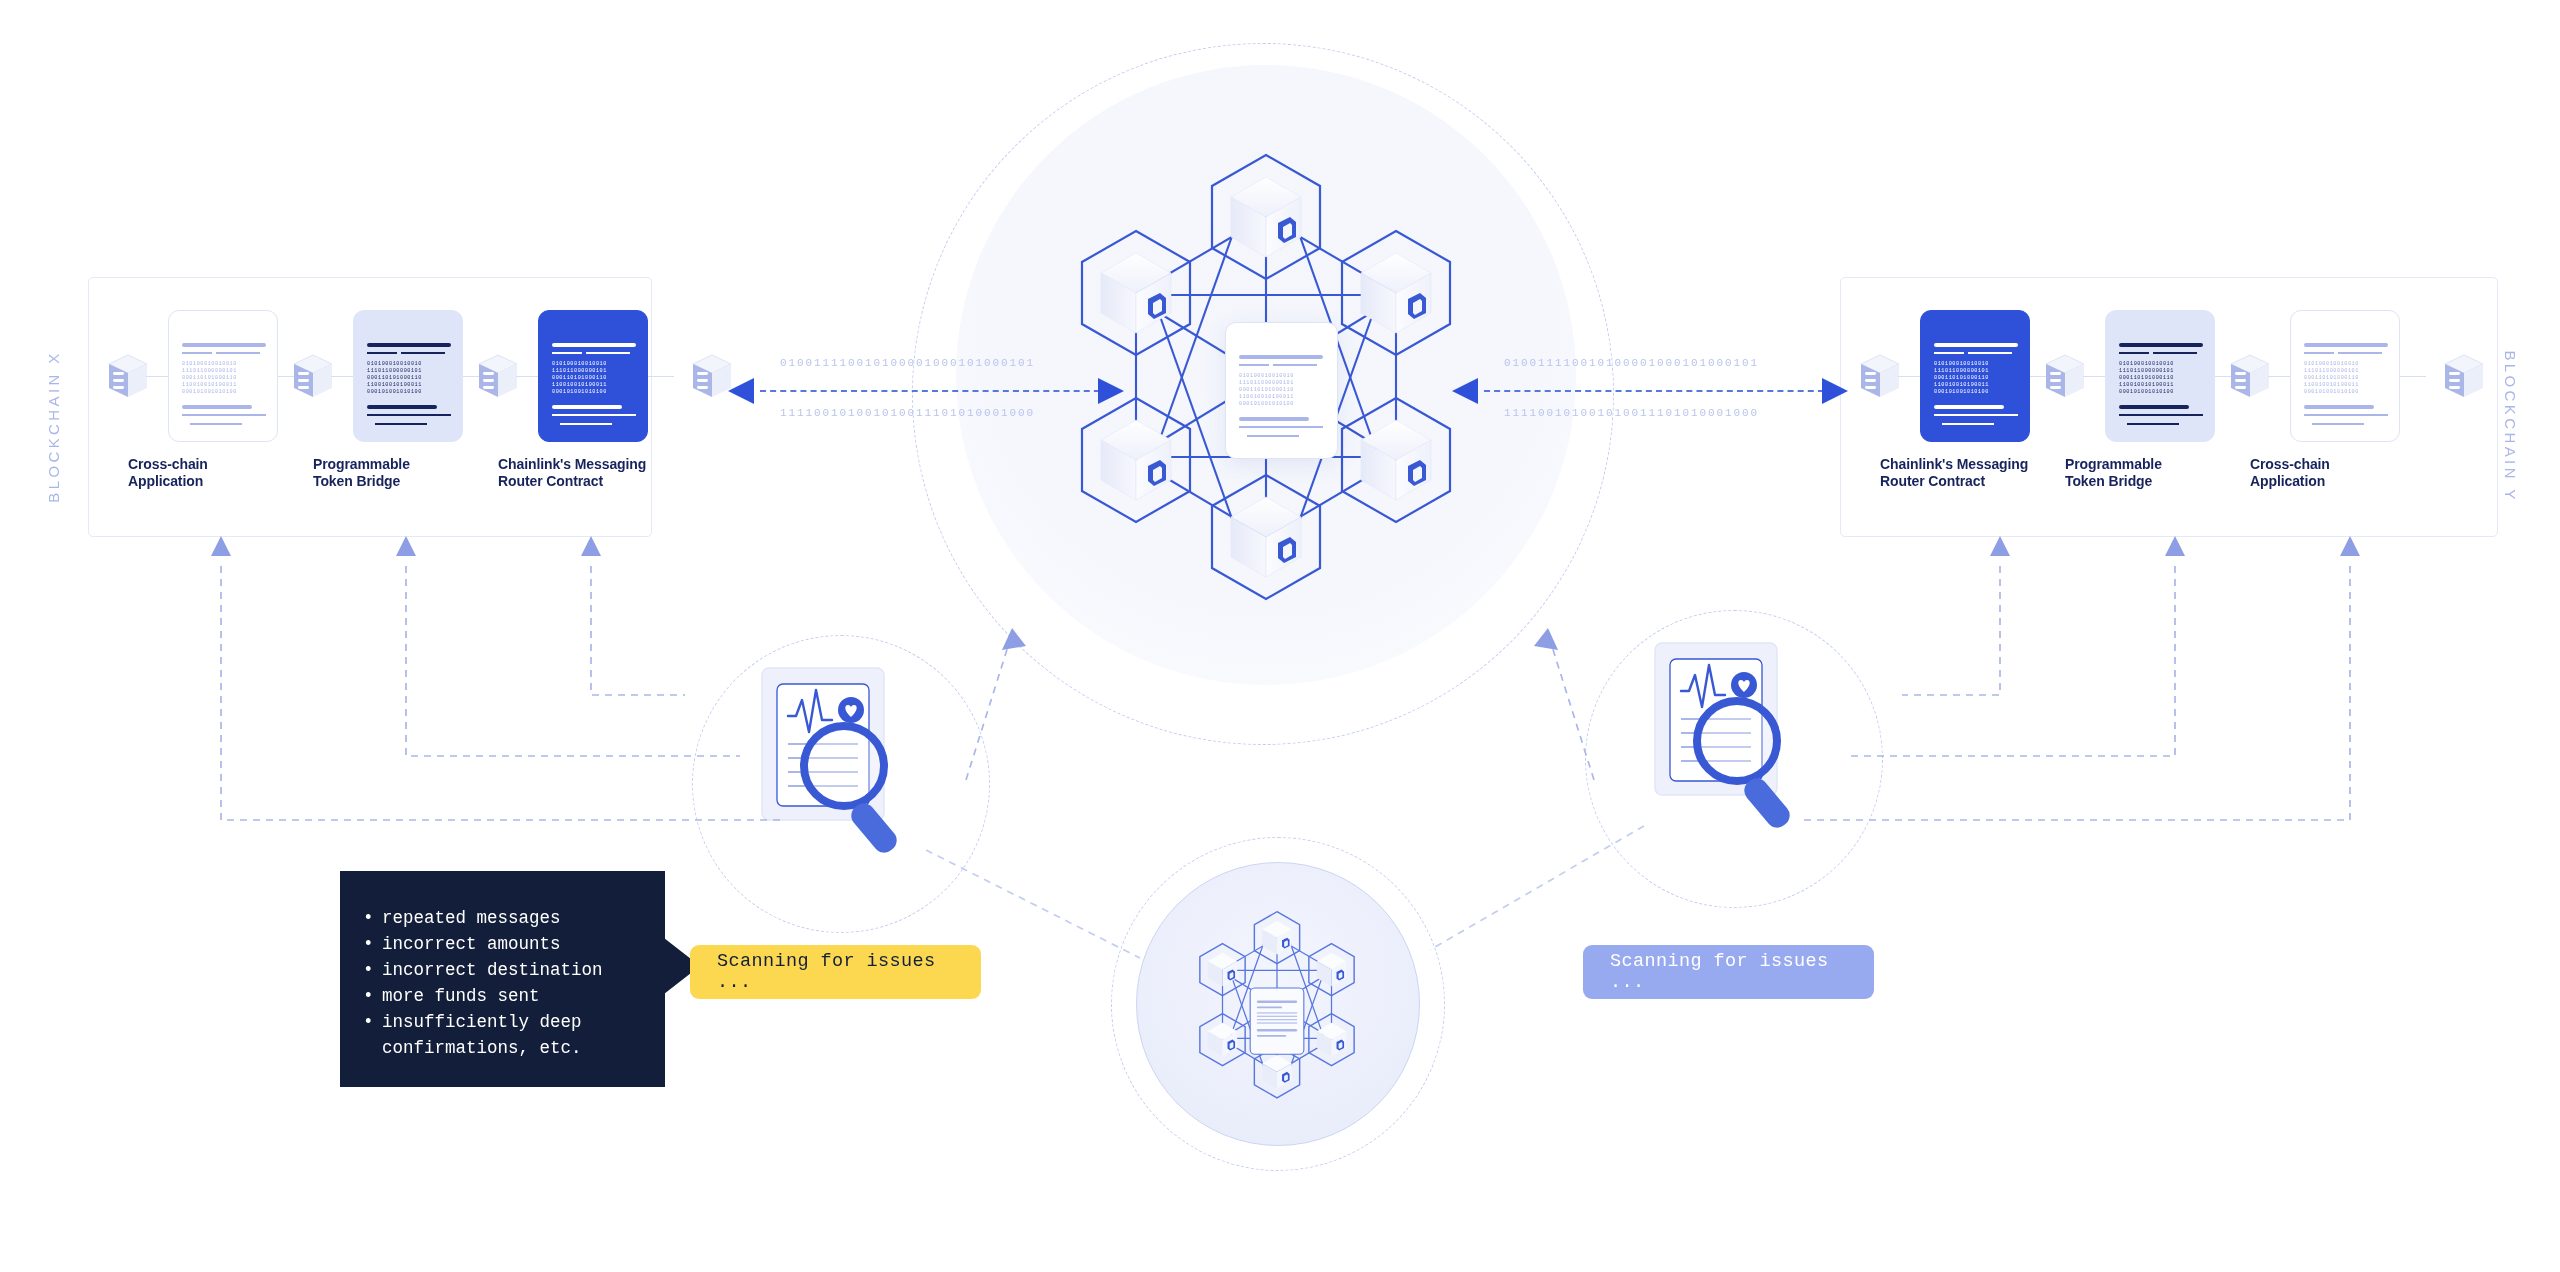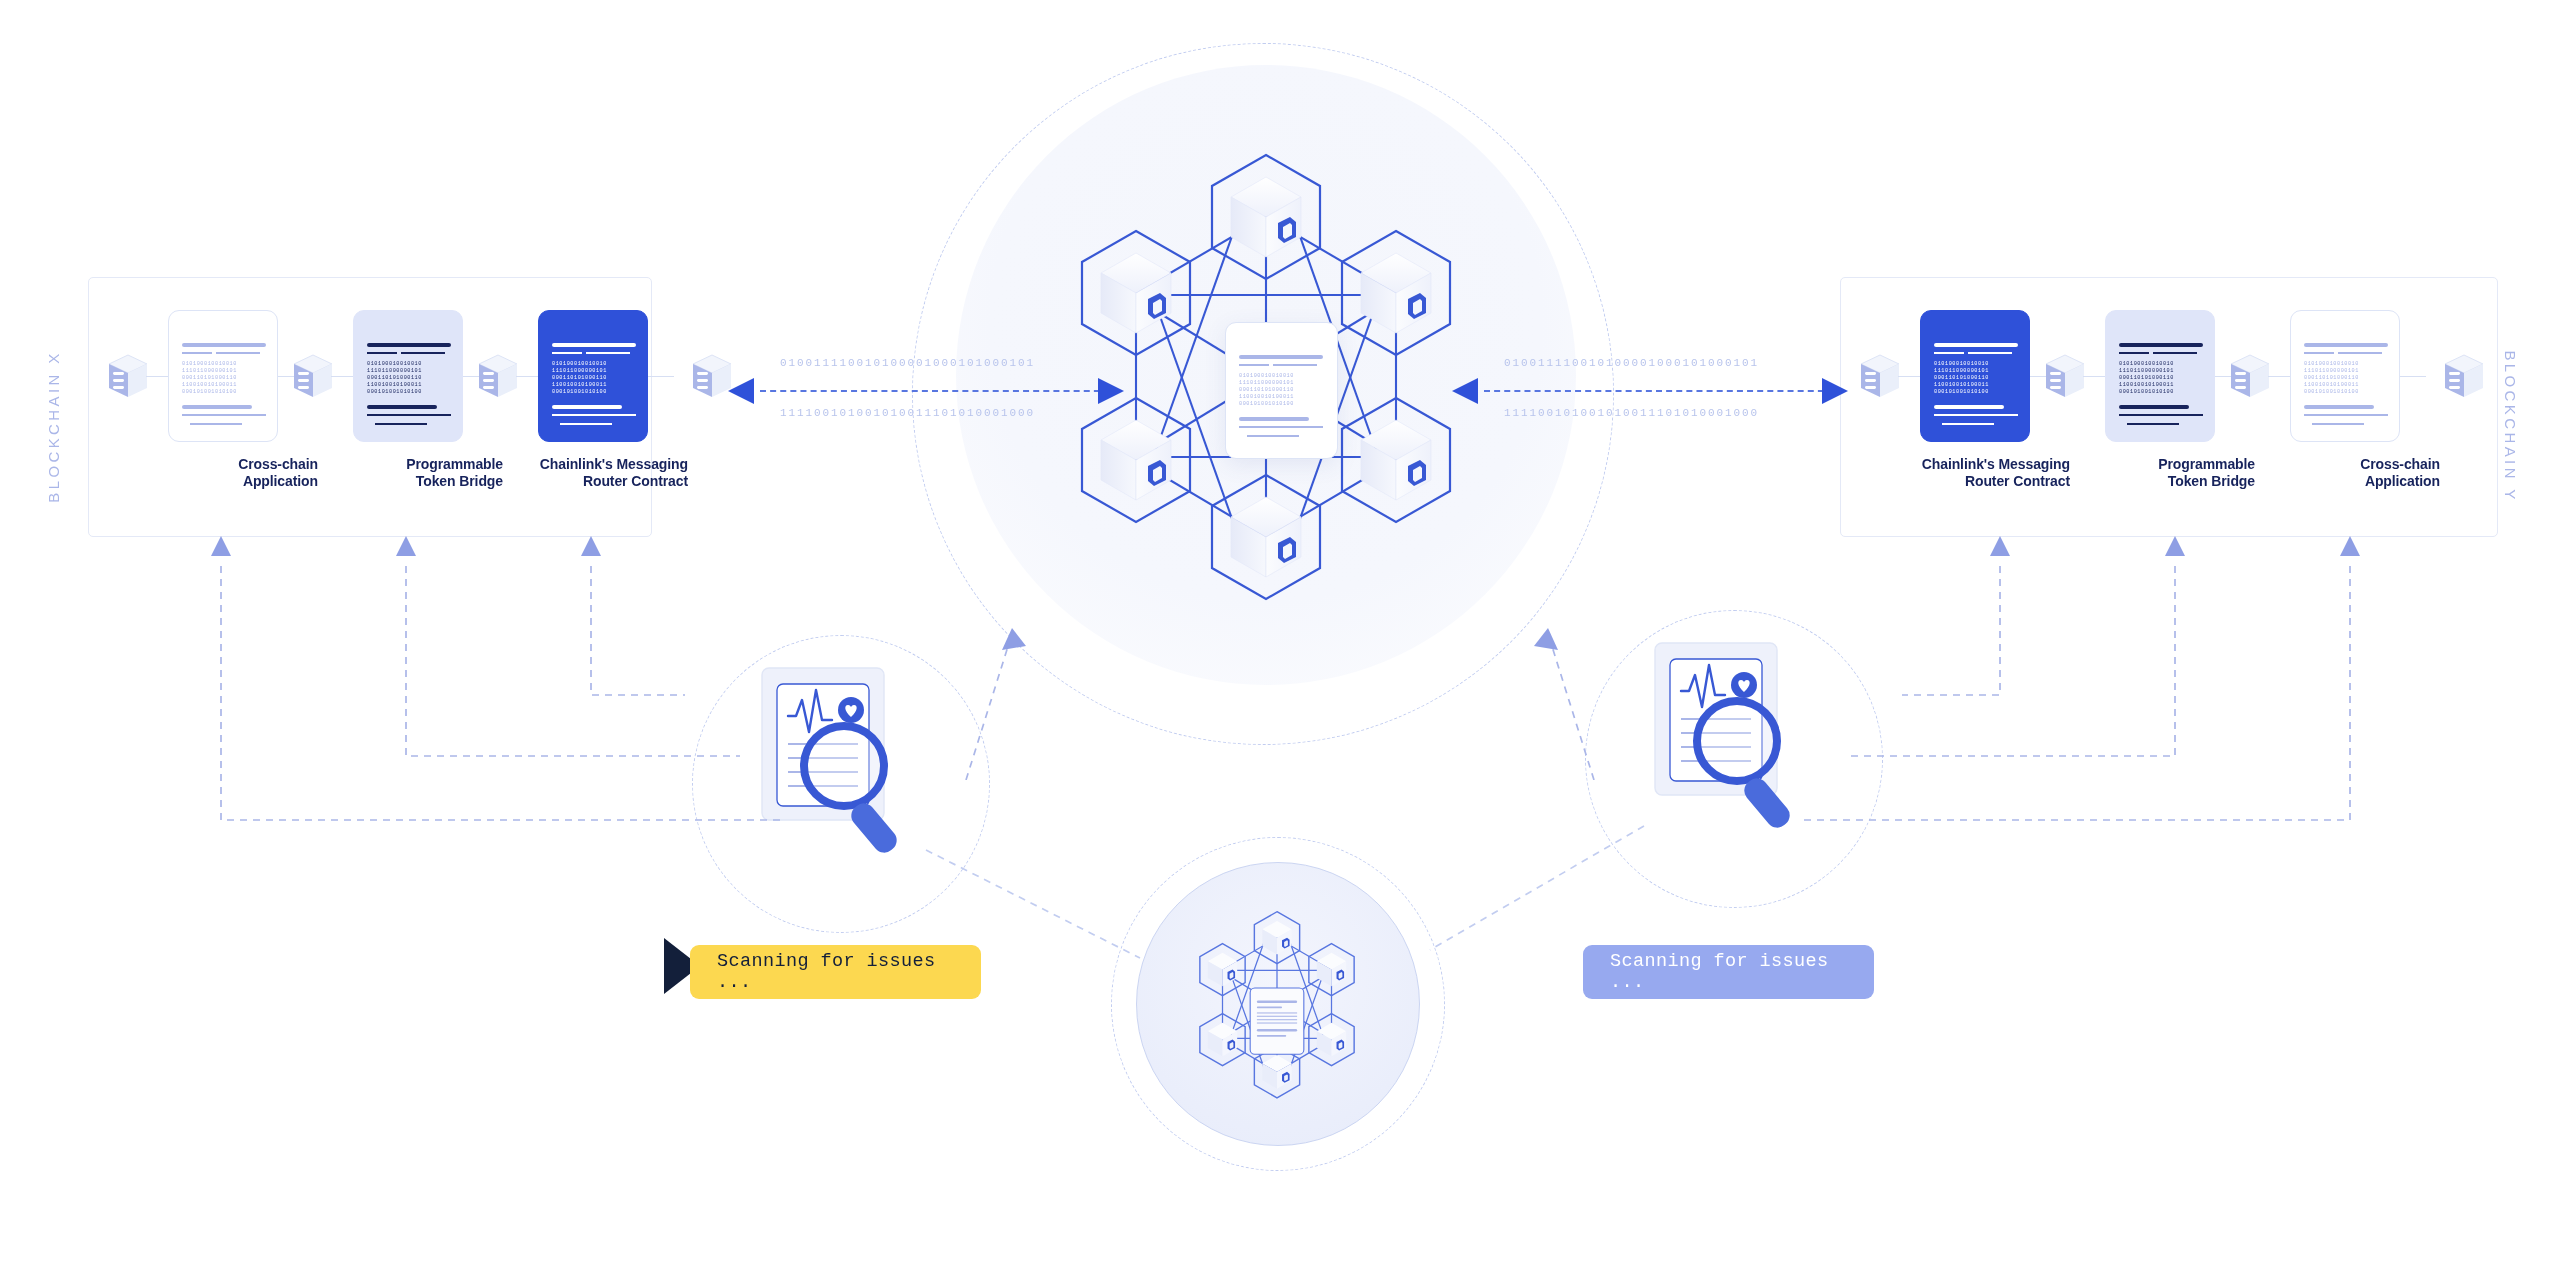--- a/index.html
+++ b/index.html
@@ -53,21 +53,21 @@
   .card.solid .thin{background:#ffffff;}
 
   .binblock{position:absolute;left:13px;top:50px;width:86px;
     font-family:"Liberation Mono",monospace;font-size:5.2px;line-height:7.1px;
     letter-spacing:0.55px;white-space:nowrap;}
   .card.outline .binblock{color:#aab6e8;}
   .card.tint   .binblock{color:#17235c;}
   .card.solid  .binblock{color:#ffffff;}
 
   .node-label{
-    position:absolute;width:190px;text-align:right;color:#17235c;
+    position:absolute;width:190px;text-align:left;color:#17235c;
     font-size:14px;font-weight:700;line-height:17px;letter-spacing:-0.1px;
   }
 
   
   .server{position:absolute;width:44px;height:48px;}
 
   
   .hline{position:absolute;height:1.4px;background:#d7dff3;}
 
   
@@ -508,19 +508,29 @@
     <polygon points="168,28 154,46 178,50" fill="#8e9ee4"></polygon>
   </svg>
 
   <svg class="abs" style="left:920px;top:840px;" width="230" height="140">
     <path d="M 6 10 L 220 118" stroke="#c2cdf0" stroke-width="1.7" fill="none" stroke-dasharray="7,6"></path>
   </svg>
   <svg class="abs" style="left:1420px;top:820px;" width="230" height="150">
     <path d="M 224 6 L 10 130" stroke="#c2cdf0" stroke-width="1.7" fill="none" stroke-dasharray="7,6"></path>
   </svg>
 
+  <div id="tooltip">
+    <ul>
+      <li>repeated messages</li>
+      <li>incorrect amounts</li>
+      <li>incorrect destination</li>
+      <li>more funds sent</li>
+      <li>insufficiently deep
+confirmations, etc.</li>
+    </ul>
+  </div>
   <div id="tooltip-arrow"></div>
 
   <div class="badge" id="badge-yellow">Scanning for issues ...</div>
   <div class="badge" id="badge-blue">Scanning for issues ...</div>
 
 
 </div>
 
 </body></html>

